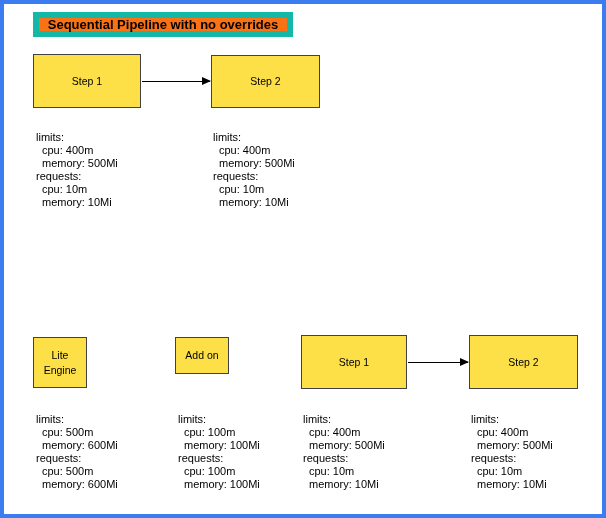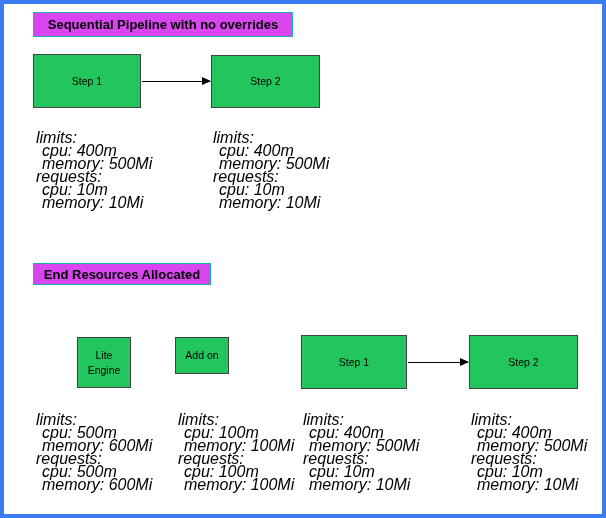--- a/index.html
+++ b/index.html
@@ -10,34 +10,34 @@
   .canvas {
     position: relative;
     width: 606px;
     height: 518px;
     background: #ffffff;
     border: 4px solid #3b7df0;
     overflow: hidden;
   }
   .title-box {
     position: absolute;
-    background: #d946ef;
-    border: 1px solid #14b8a6;
+    background: #f97316;
+    border: 6px solid #14b8a6;
     color: #000000;
     font-weight: bold;
     font-size: 13px;
     display: flex;
     align-items: center;
     justify-content: center;
     white-space: nowrap;
     text-align: center;
   }
   .node {
     position: absolute;
-    background: #22c55e;
+    background: #fde047;
     border: 1px solid #424242;
     color: #000000;
     font-size: 10.5px;
     line-height: 15px;
     display: flex;
     align-items: center;
     justify-content: center;
     text-align: center;
   }
   .arrow {
@@ -51,24 +51,23 @@
     right: -1px;
     top: -5px;
     width: 0; height: 0;
     border-left: 9px solid #000000;
     border-top: 4.25px solid transparent;
     border-bottom: 4.25px solid transparent;
   }
   .res {
     position: absolute;
     color: #000000;
-    font-size: 16px;
+    font-size: 11px;
     line-height: 13px;
     white-space: nowrap;
-    font-style: italic;
   }
   .res .ind { margin-left: 6px; }
 </style>
 </head>
 <body>
 
 <div class="canvas">
 
   <div class="title-box" style="left:29px; top:8px; width:260px; height:25px;">Sequential Pipeline with no overrides</div>
 
@@ -89,23 +88,22 @@
 
   <div class="res" style="left:209px; top:127px;">
     <div>limits:</div>
     <div class="ind">cpu: 400m</div>
     <div class="ind">memory: 500Mi</div>
     <div>requests:</div>
     <div class="ind">cpu: 10m</div>
     <div class="ind">memory: 10Mi</div>
   </div>
 
-  <div class="title-box" style="left:29px; top:259px; width:178px; height:22px;">End Resources Allocated</div>
 
-  <div class="node" style="left:29px; top:333px; width:54px; height:51px; padding:16px 4px;margin-left:44px;">Lite Engine</div>
+  <div class="node" style="left:29px; top:333px; width:54px; height:51px; padding:16px 4px;">Lite Engine</div>
 
   <div class="node" style="left:171px; top:333px; width:54px; height:37px;">Add on</div>
 
   <div class="node" style="left:297px; top:331px; width:106px; height:54px;">Step 1</div>
 
   <div class="arrow" style="left:404px; top:358px; width:60px;"></div>
 
   <div class="node" style="left:465px; top:331px; width:109px; height:54px;">Step 2</div>
 
   <div class="res" style="left:32px; top:409px;">

